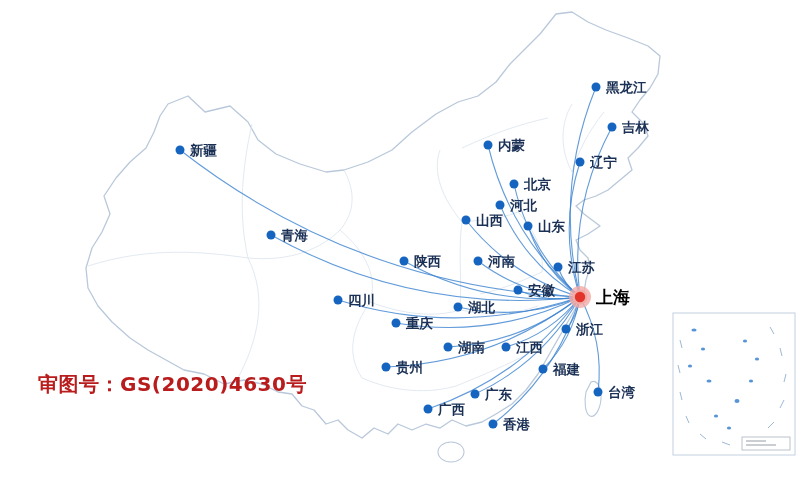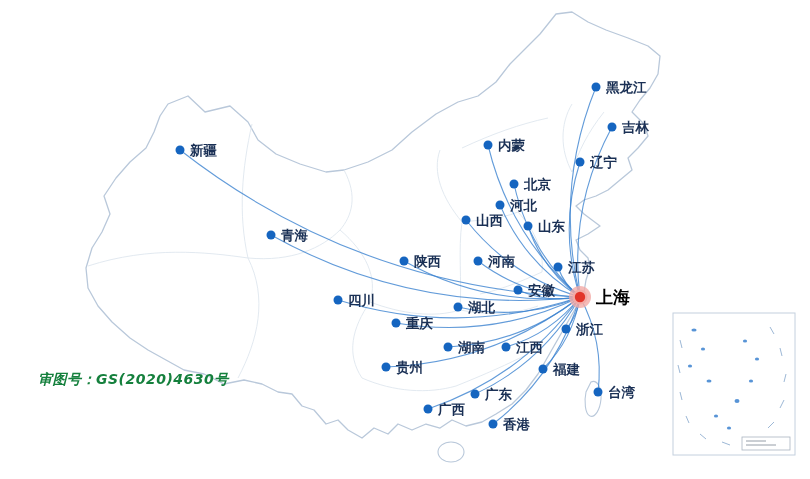--- a/index.html
+++ b/index.html
@@ -3,21 +3,21 @@
 <meta charset="utf-8">
 <style>
   html,body{margin:0;padding:0;background:#ffffff;}
   .stage{
     position:relative;width:810px;height:479px;background:#ffffff;overflow:hidden;
     font-family:"DejaVu Sans","Liberation Sans",sans-serif;
   }
   .stage svg{position:absolute;left:0;top:0;}
   .approval{
     position:absolute;left:38px;top:371px;
-    font-size:14px;font-weight:700;color:#15803d;letter-spacing:.5px;font-style:italic;
+    font-size:20px;font-weight:700;color:#b91c1c;letter-spacing:.5px;
   }
   text.prov{font-size:13.5px;font-weight:700;fill:#1a3055;}
   text.hub{font-size:17px;font-weight:800;fill:#000000;}
 </style>
 </head>
 <body>
 
 <div class="stage">
 
   <svg id="map-svg" width="810" height="479" viewBox="0 0 810 479">

